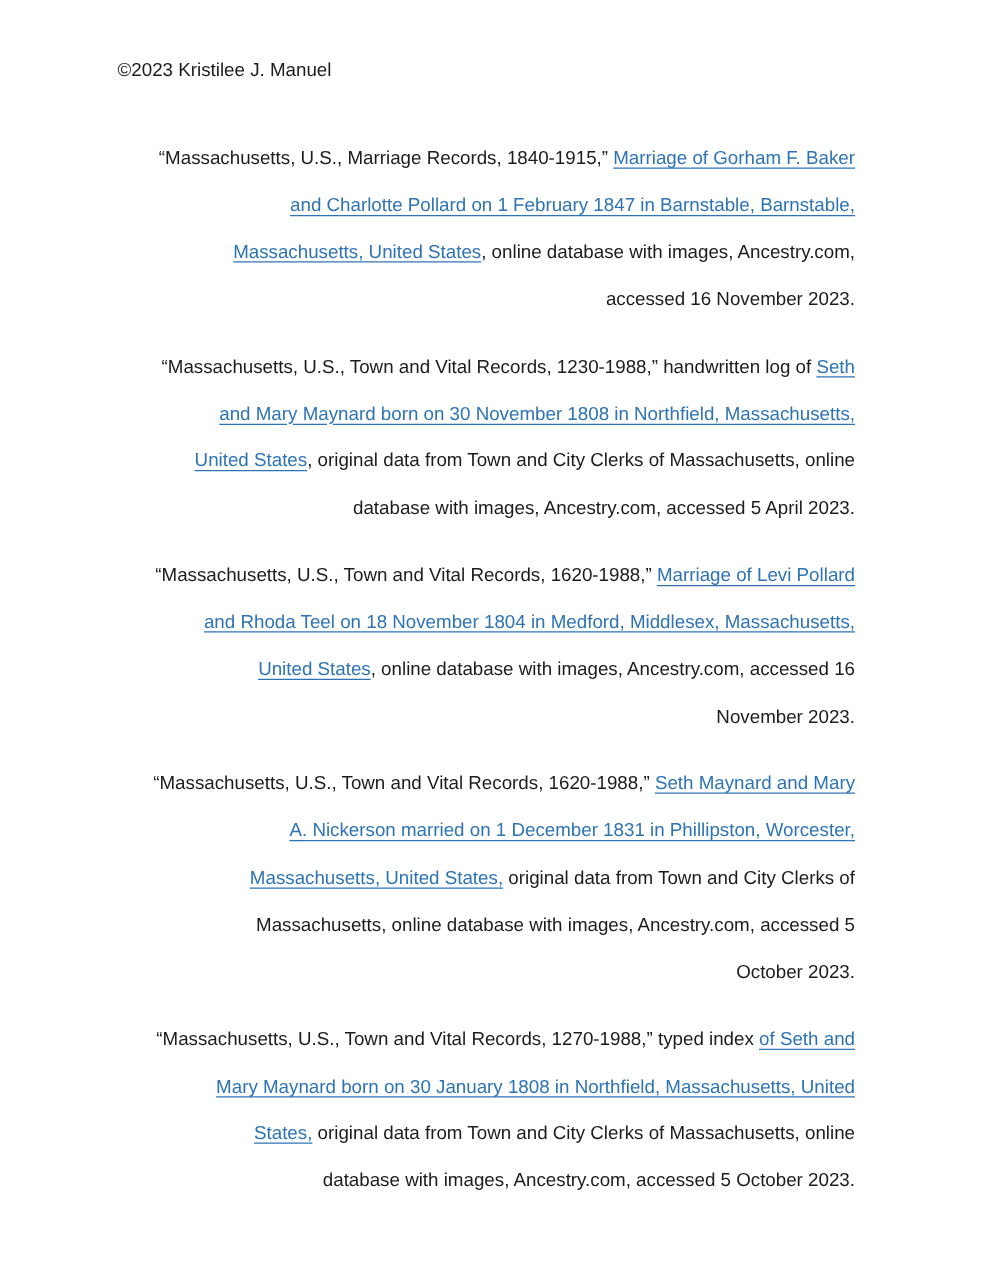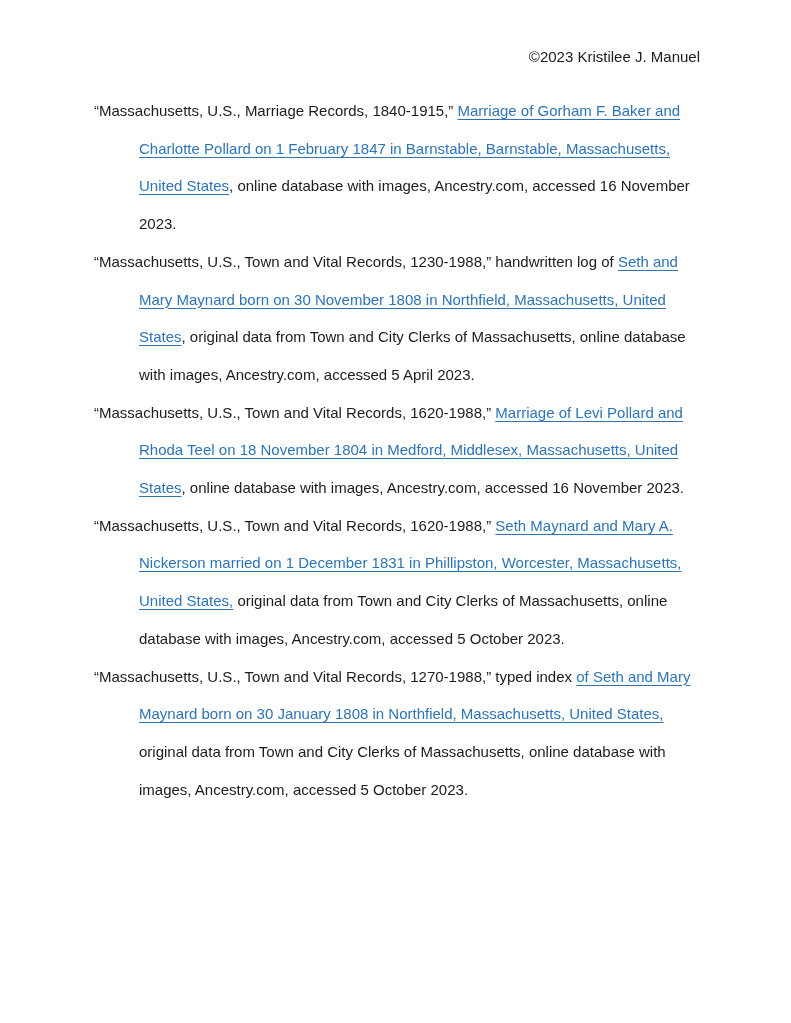--- a/index.html
+++ b/index.html
@@ -18,38 +18,37 @@
     background: var(--page-bg);
     font-family: "Liberation Sans", "DejaVu Sans", sans-serif;
     color: var(--text-color);
     overflow: hidden;
   }
   .doc-header {
     position: absolute;
     top: 47px;
     left: 94px;
     width: 606px;
-    text-align: right;
     font-size: 15px;
     line-height: 19px;
     color: var(--text-color);
   }
   .doc-body {
     position: absolute;
     top: 92px;
     left: 94px;
     width: 606px;
     font-size: 15px;
     line-height: 37.7px;
   }
   p.citation {
-    margin: 0;
+    margin: 16px;
     padding-left: 45px;   
     text-indent: -45px;
-    text-align: left;
+    text-align: right;
   }
   p.citation a {
     color: var(--link-color);
     text-decoration: underline;
     text-underline-offset: 3px;
     cursor: pointer;
   }
 </style>
 </head>
 <body>

